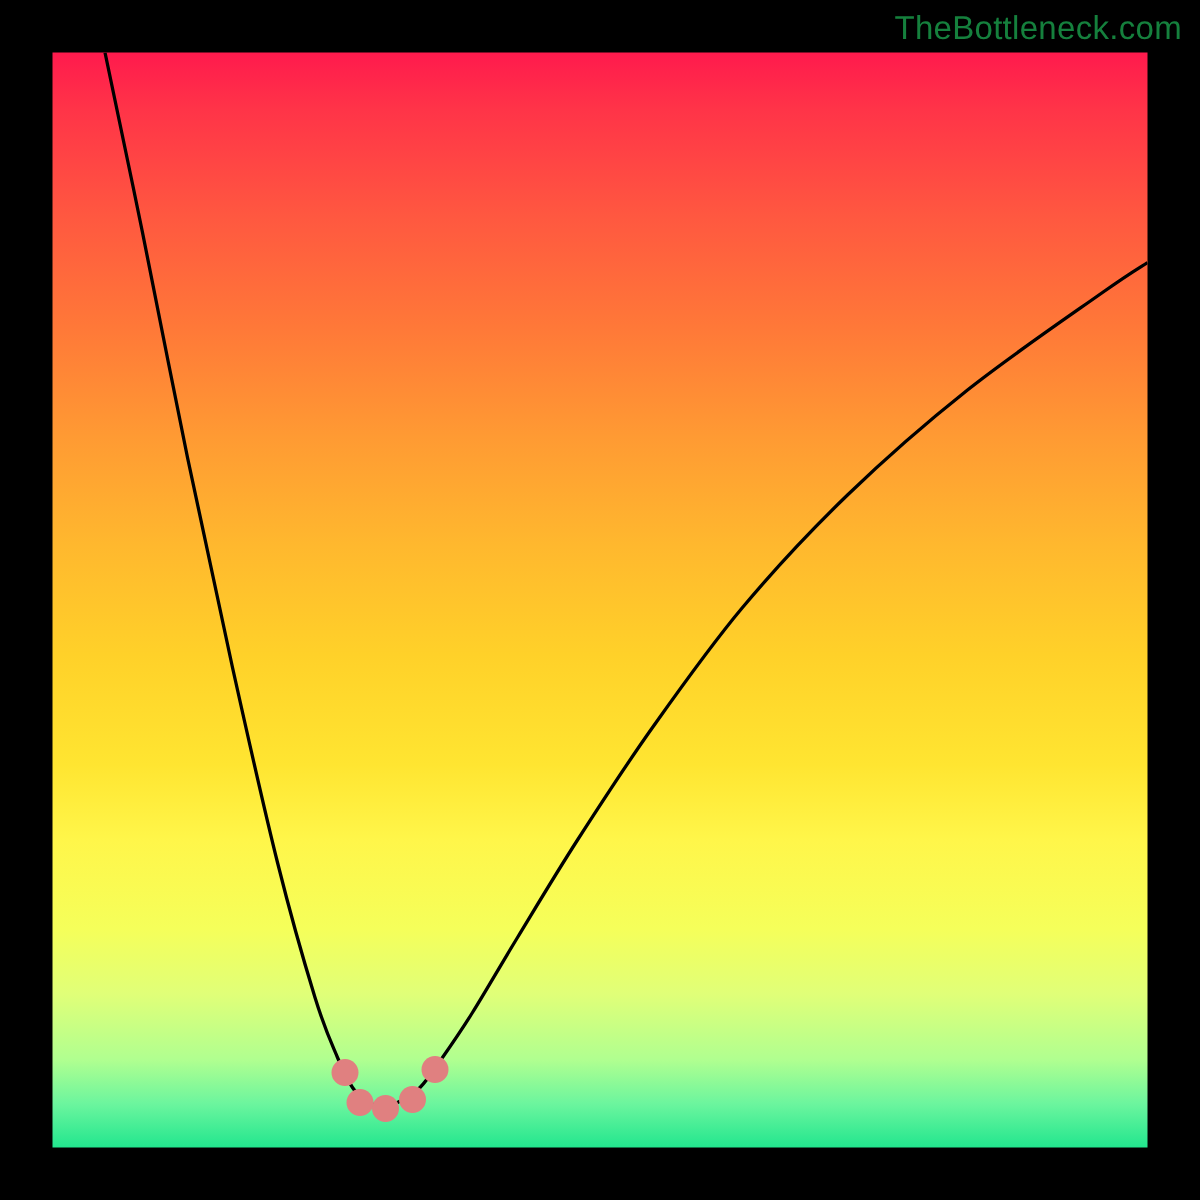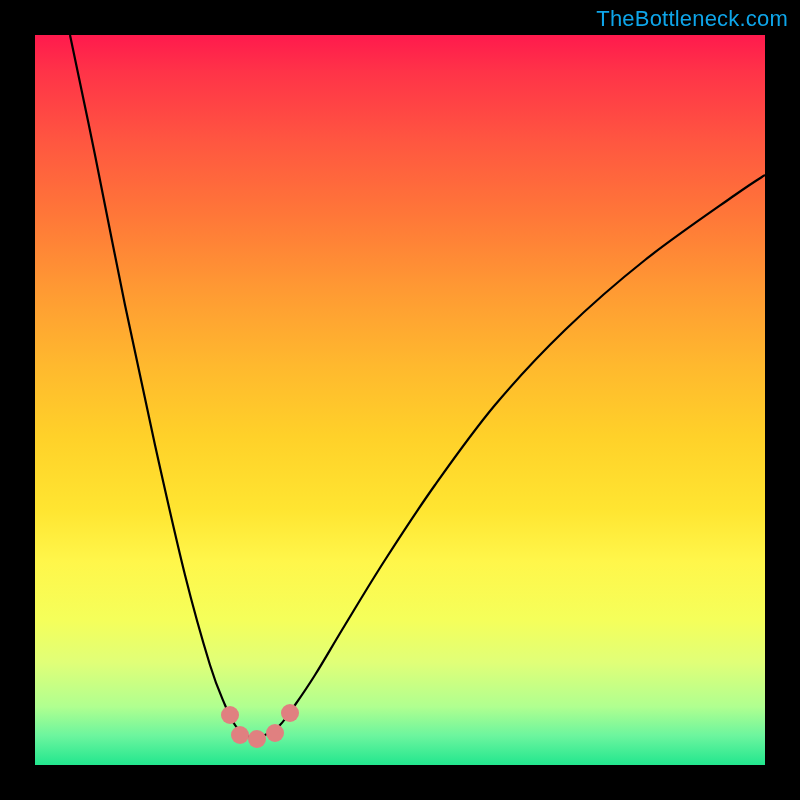--- a/index.html
+++ b/index.html
@@ -30,21 +30,21 @@
       #f5ff5a 80%,
       #e0ff78 86%,
       #b0ff90 92%,
       #6cf59e 96%,
       #22e68e 100%);
   }
   .watermark {
     position: absolute;
     top: 6px;
     right: 12px;
-    color: #0ea5e9;
+    color: #15803d;
     font-size: 22px;
     font-weight: 500;
     letter-spacing: 0.2px;
   }
   svg.curve {
     position: absolute;
     left: 35px;
     top: 35px;
     width: 730px;
     height: 730px;

